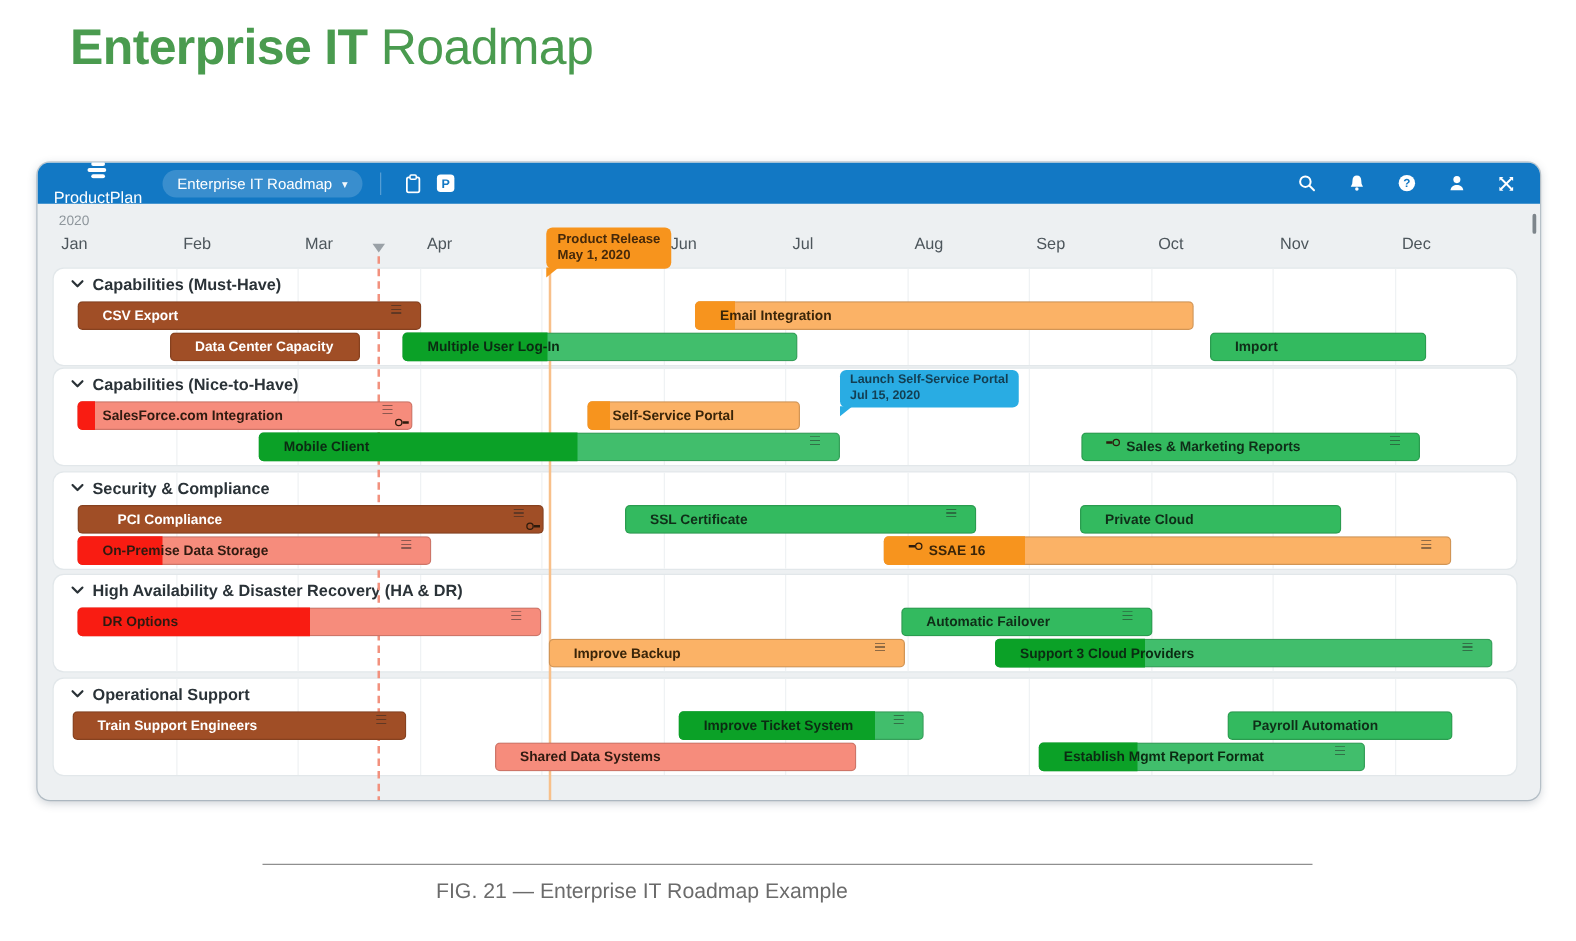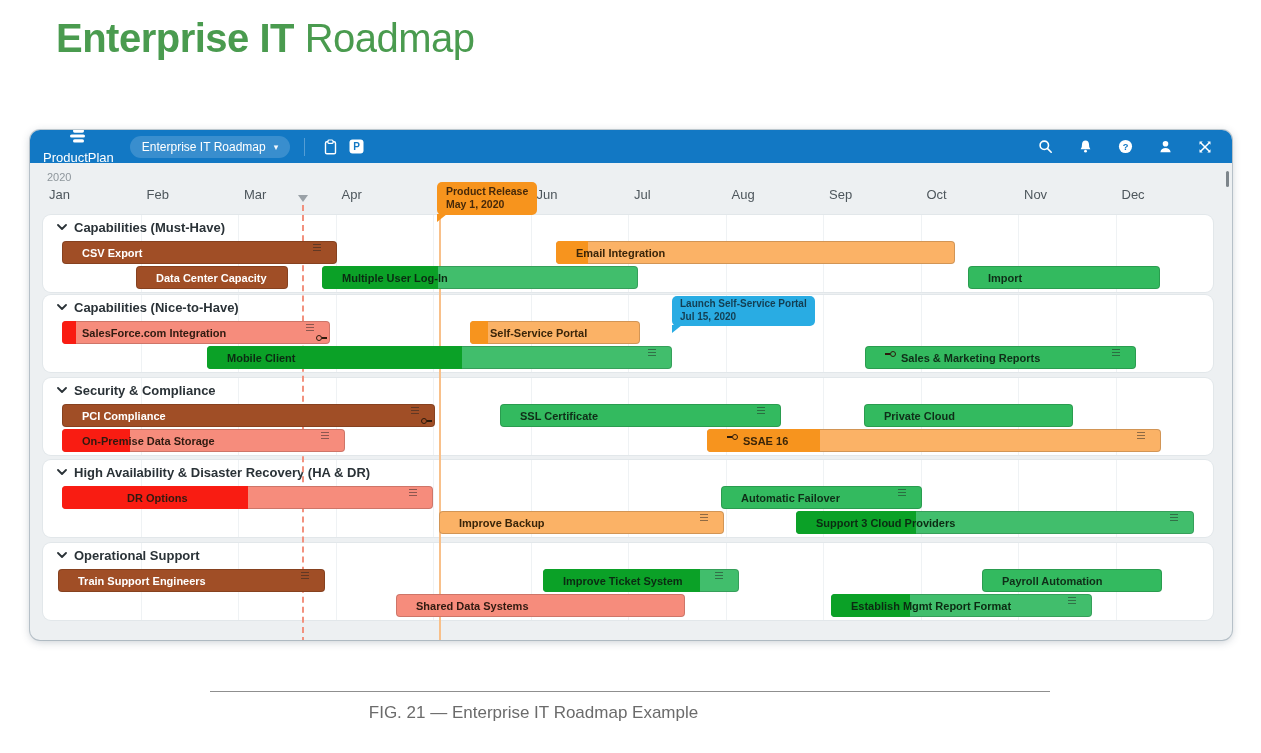--- a/index.html
+++ b/index.html
@@ -61,21 +61,21 @@
     border-right:10px solid transparent;border-top:8px solid currentColor;}
   .callout .c-title{font-size:10.5px;font-weight:700;}
   .callout .c-date{font-size:10.5px;font-weight:700;}
   .callout.release{background:#F7941D;color:#F7941D;}
   .callout.release .c-title,.callout.release .c-date{color:#46290A;}
   .callout.launch{background:#29ACE3;color:#29ACE3;padding:2px 8px 3px 8px;}
   .callout.launch .c-title,.callout.launch .c-date{color:#133E52;font-weight:700;font-size:10px;}
 
   
   .fig-line{position:absolute;left:210px;top:691px;width:840px;height:1px;background:#8F8F8F;}
-  .fig-caption{position:absolute;left:0;top:703px;width:1027px;text-align:center;font-size:17px;color:#6B6B6B;margin-left:20px;}
+  .fig-caption{position:absolute;left:0;top:703px;width:1027px;text-align:center;font-size:17px;color:#6B6B6B;}
 
   svg{display:block;}
 </style>
 </head>
 <body>
 
 <div id="stage">
 
   <div class="page-title"><span class="bold">Enterprise IT</span><span> Roadmap</span></div>
 
@@ -189,21 +189,21 @@
             <div class="seg" style="width: 32px; background: rgb(247, 148, 30);"></div>
             <span class="lbl" style="color: rgb(58, 37, 9);">Email Integration</span>
           </div>
           <div class="bar" style="left: 93px; width: 152px; top: 51px; background: rgb(160, 78, 38);">
             <span class="lbl" style="color: rgb(255, 255, 255);">Data Center Capacity</span>
           </div>
           <div class="bar" style="left: 279px; width: 316px; top: 51px; background: rgb(65, 190, 108);">
             <div class="seg" style="width: 116px; background: rgb(11, 161, 39);"></div>
             <span class="lbl" style="color: rgb(11, 43, 18);">Multiple User Log-In</span>
           </div>
-          <div class="bar" style="left: 925px; width: 192px; top: 51px; background: rgb(51, 186, 95);">
+          <div class="bar" style="left: 925px; width: 173px; top: 51px; background: rgb(51, 186, 95);">
             <span class="lbl" style="color: rgb(15, 46, 24);">Import</span>
           </div>
         </div>
         <div class="card" style="top: 132px;">
           <div class="gridline" style="left: 98px;"></div>
           <div class="gridline" style="left: 195px;"></div>
           <div class="gridline" style="left: 293px;"></div>
           <div class="gridline" style="left: 390px;"></div>
           <div class="gridline" style="left: 488px;"></div>
           <div class="gridline" style="left: 585px;"></div>
@@ -259,21 +259,21 @@
           <div class="gridline" style="left: 975px;"></div>
           <div class="gridline" style="left: 1073px;"></div>
           <div class="sec-header">
             <span>
               <svg width="10" height="7" viewBox="0 0 10 7" fill="none" stroke="#2A3237" stroke-width="1.8" stroke-linecap="round" stroke-linejoin="round">
                 <polyline points="1,1 5,5 9,1"></polyline>
               </svg>
             </span>
             <span>Security &amp; Compliance</span>
           </div>
-          <div class="bar" style="left: 19px; width: 373px; top: 26px; background: rgb(160, 78, 38);">
+          <div class="bar" style="left: 19px; width: 373px; top: 26px; background: rgb(160, 78, 38); padding-left: 12px;">
             <span class="lbl" style="color: rgb(255, 255, 255);">PCI Compliance</span>
             <span class="handle"></span>
             <span class="conn br">
               <span class="dot"></span>
               <span class="dash"></span>
             </span>
           </div>
           <div class="bar" style="left: 457px; width: 281px; top: 26px; background: rgb(51, 186, 95);">
             <span class="lbl" style="color: rgb(15, 46, 24);">SSL Certificate</span>
             <span class="handle"></span>
@@ -308,21 +308,21 @@
           <div class="gridline" style="left: 975px;"></div>
           <div class="gridline" style="left: 1073px;"></div>
           <div class="sec-header">
             <span>
               <svg width="10" height="7" viewBox="0 0 10 7" fill="none" stroke="#2A3237" stroke-width="1.8" stroke-linecap="round" stroke-linejoin="round">
                 <polyline points="1,1 5,5 9,1"></polyline>
               </svg>
             </span>
             <span>High Availability &amp; Disaster Recovery (HA &amp; DR)</span>
           </div>
-          <div class="bar" style="left: 19px; width: 371px; top: 26px; background: rgb(246, 140, 124); padding-left: 45px;">
+          <div class="bar" style="left: 19px; width: 371px; top: 26px; background: rgb(246, 140, 124);">
             <div class="seg" style="width: 186px; background: rgb(249, 28, 18);"></div>
             <span class="lbl" style="color: rgb(47, 26, 16);">DR Options</span>
             <span class="handle"></span>
           </div>
           <div class="bar" style="left: 678px; width: 201px; top: 26px; background: rgb(51, 186, 95);">
             <span class="lbl" style="color: rgb(15, 46, 24);">Automatic Failover</span>
             <span class="handle"></span>
           </div>
           <div class="bar" style="left: 396px; width: 285px; top: 51px; background: rgb(251, 178, 102);">
             <span class="lbl" style="color: rgb(58, 37, 9);">Improve Backup</span>

